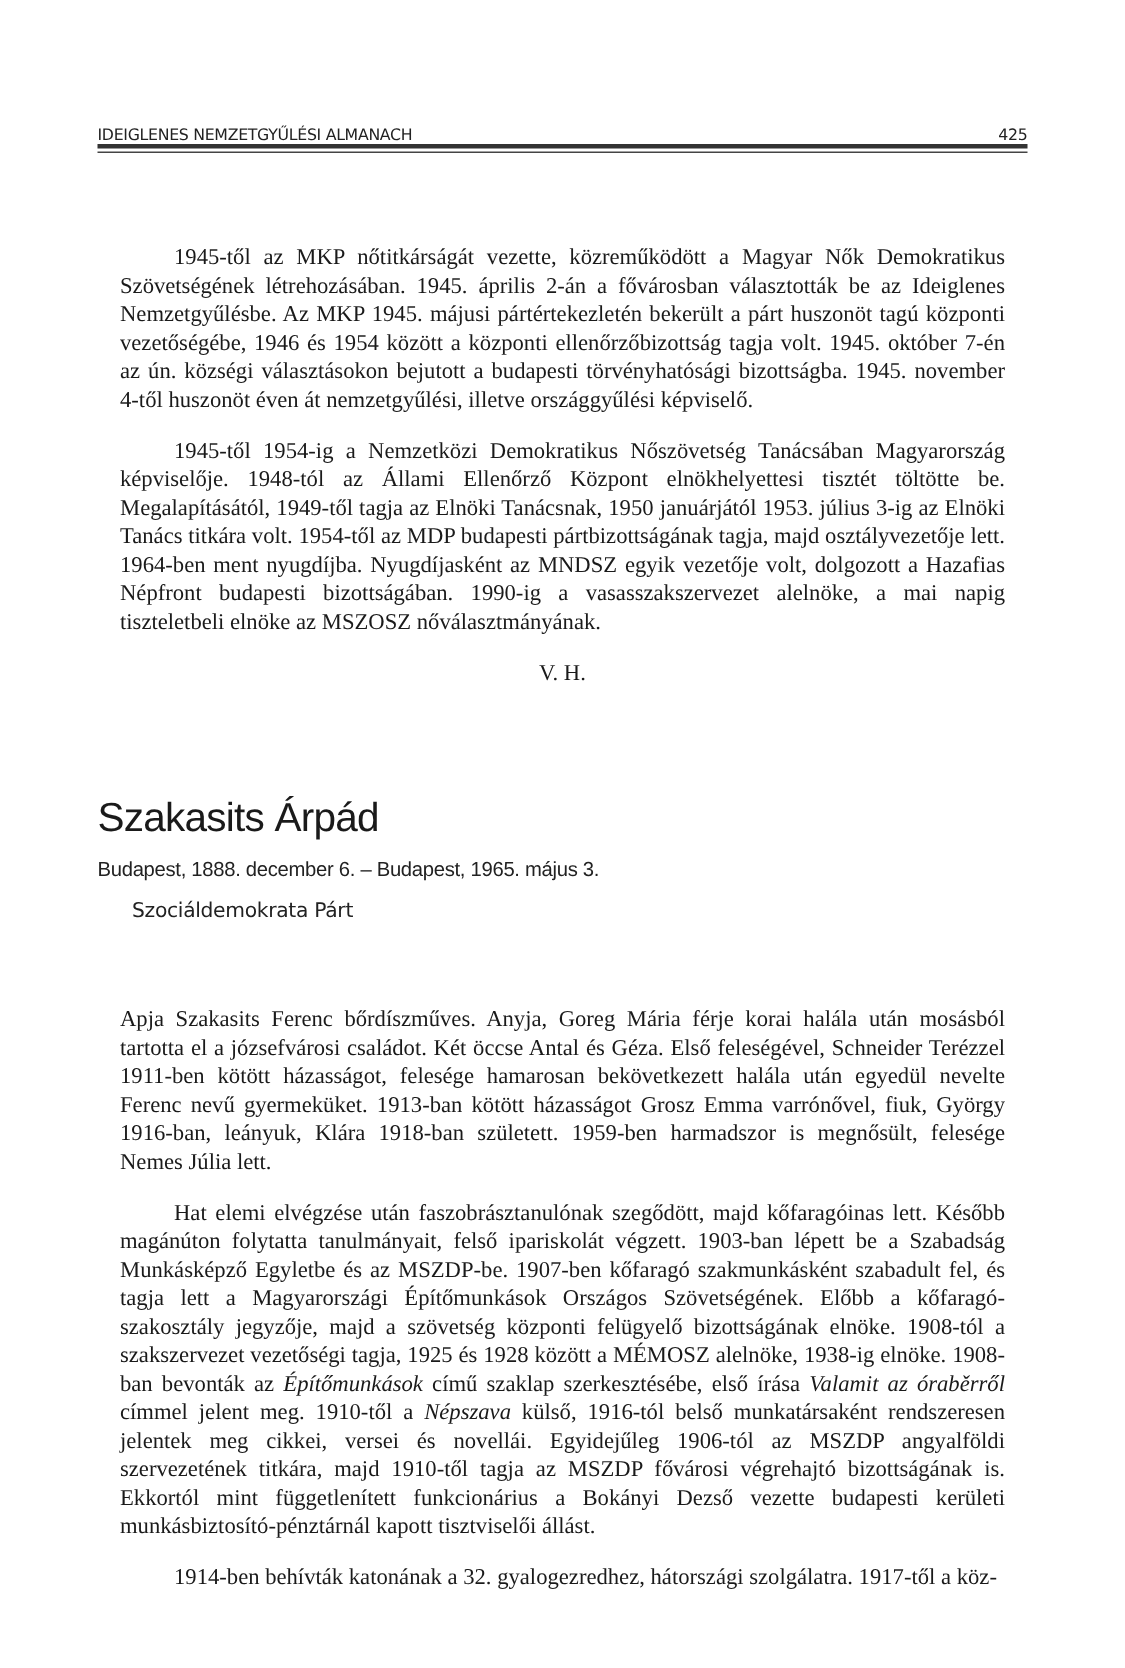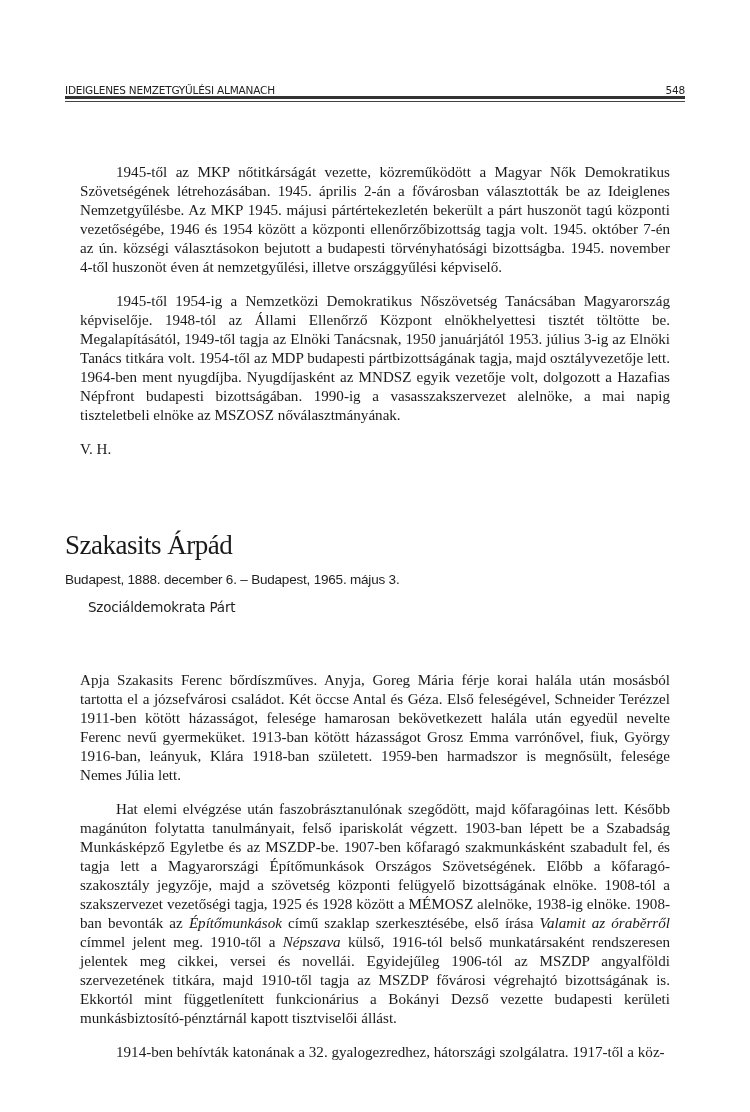--- a/index.html
+++ b/index.html
@@ -12,44 +12,44 @@
   }
   .rule-thick { position: absolute; left: 65px; top: 96px; width: 620px; height: 3px; background: #333; }
   .rule-thin { position: absolute; left: 65px; top: 101px; width: 620px; height: 1px; background: #444; }
   .body-text {
     position: absolute; left: 65px; width: 620px;
     font-family: "Liberation Serif", serif; font-size: 15.1px; line-height: 19px;
     text-align: justify; color: #1a1a1a;
   }
   .body-text p { margin: 15px; text-indent: 36px; }
   .body-text p.noindent { text-indent: 0; }
-  .signature { text-align: left; margin-top: 9px !important; text-indent: 0 !important; }
+  .signature { text-align: center; margin-top: 9px !important; text-indent: 0 !important; }
   .entry-title {
     position: absolute; left: 65px; top: 530px;
-    font-family: Liberation Serif, serif; font-size: 27px; font-weight: normal;
+    font-family: Liberation Sans, sans-serif; font-size: 27px; font-weight: normal;
     letter-spacing: -0.5px; color: #1a1a1a; margin: 0;
   }
   .entry-dates {
     position: absolute; left: 65px; top: 572px;
     font-family: Liberation Sans, sans-serif; font-size: 13.5px; letter-spacing: -0.2px; color: #222; text-align: center;
   }
   .entry-party {
     position: absolute; left: 65px; top: 599px;
     font-family: "DejaVu Sans", sans-serif; font-size: 13.5px; letter-spacing: -0.2px; color: #222; margin-left: 23px;
   }
   em { font-style: italic; }
 </style>
 </head>
 <body>
 
 <div class="page">
 
   <div class="running-head">
     <span>IDEIGLENES NEMZETGYŰLÉSI ALMANACH</span>
-    <span>548</span>
+    <span>425</span>
   </div>
   <div class="rule-thick"></div>
   <div class="rule-thin"></div>
 
   <div class="body-text" style="top:148px;">
     <p>1945-től az MKP nőtitkárságát vezette, közreműködött a Magyar Nők Demokratikus Szövetségének létrehozásában. 1945. április 2-án a fővárosban választották be az Ideiglenes Nemzetgyűlésbe. Az MKP 1945. májusi pártértekezletén bekerült a párt huszonöt tagú központi vezetőségébe, 1946 és 1954 között a központi ellenőrzőbizottság tagja volt. 1945. október 7-én az ún. községi választásokon bejutott a budapesti törvényhatósági bizottságba. 1945. november 4-től huszonöt éven át nemzetgyűlési, illetve országgyűlési képviselő.</p>
     <p>1945-től 1954-ig a Nemzetközi Demokratikus Nőszövetség Tanácsában Magyarország képviselője. 1948-tól az Állami Ellenőrző Központ elnökhelyettesi tisztét töltötte be. Megalapításától, 1949-től tagja az Elnöki Tanácsnak, 1950 januárjától 1953. július 3-ig az Elnöki Tanács titkára volt. 1954-től az MDP budapesti pártbizottságának tagja, majd osztályvezetője lett. 1964-ben ment nyugdíjba. Nyugdíjasként az MNDSZ egyik vezetője volt, dolgozott a Hazafias Népfront budapesti bizottságában. 1990-ig a vasasszakszervezet alelnöke, a mai napig tiszteletbeli elnöke az MSZOSZ nőválasztmányának.</p>
     <p class="signature">V. H.</p>
   </div>
 

